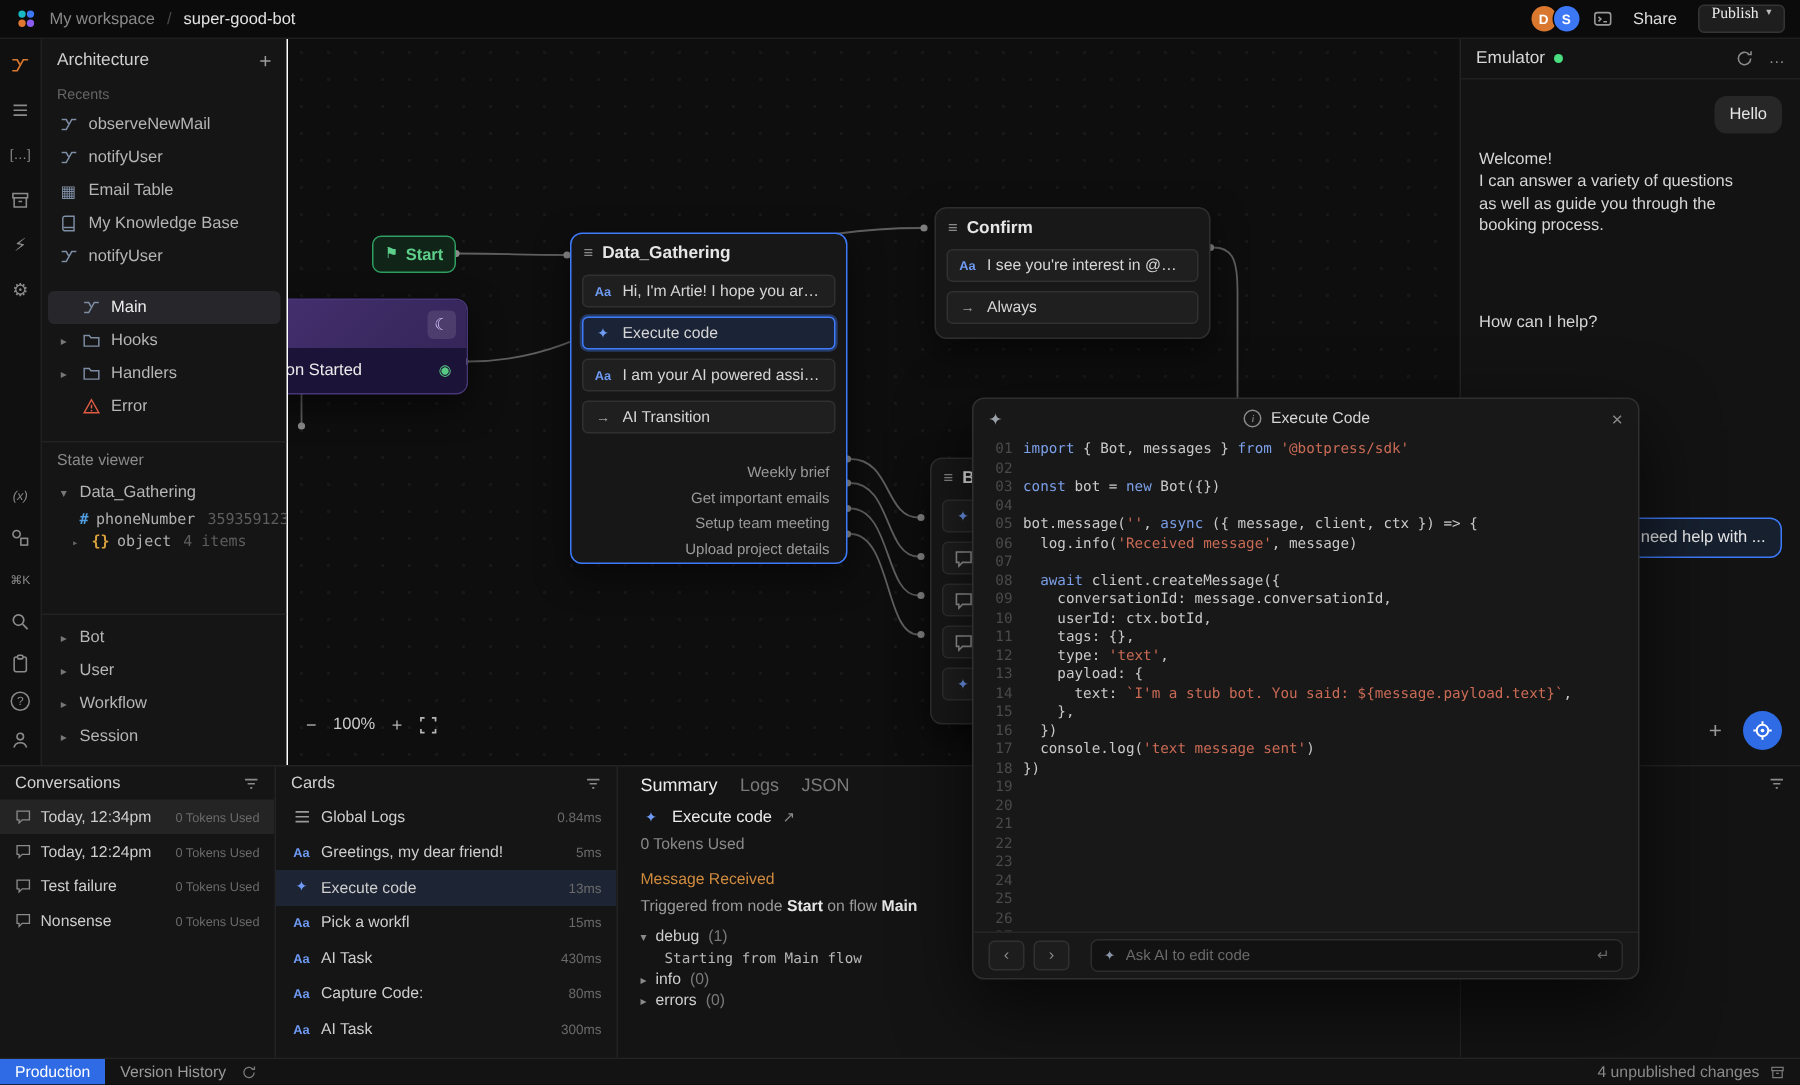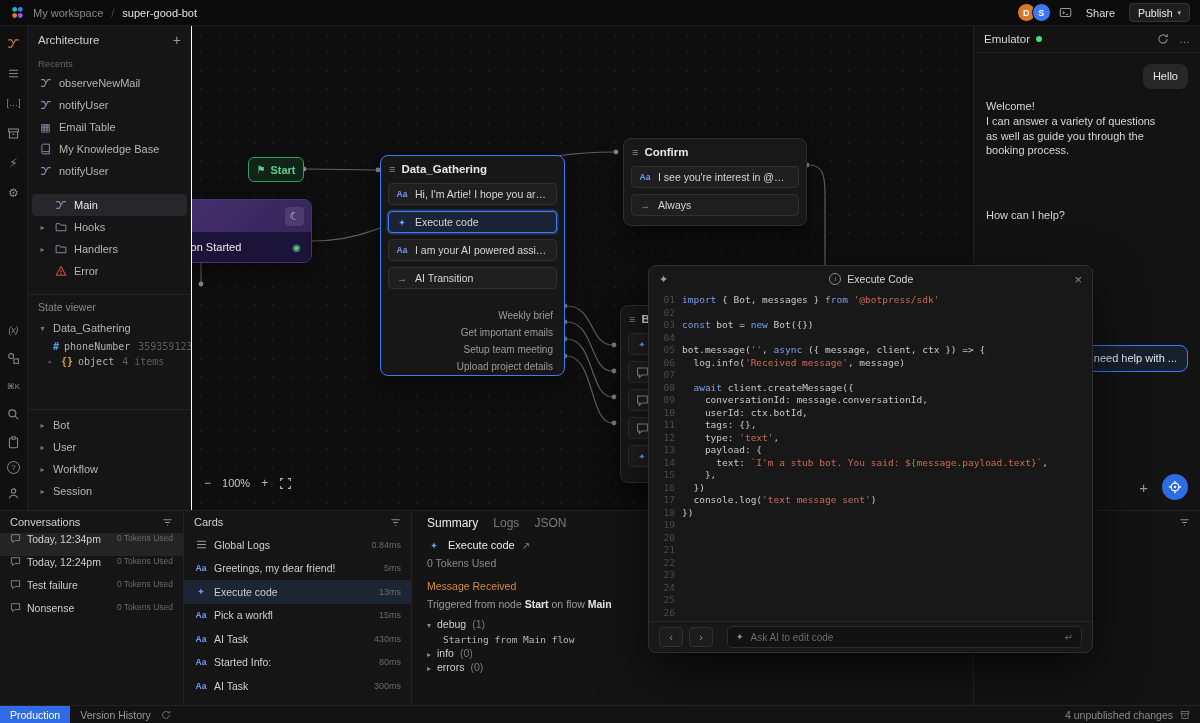--- a/index.html
+++ b/index.html
@@ -16,21 +16,21 @@
   .logo svg{width:15px;height:15px}
   .crumb{color:#e3e3e3;font-size:11px}
   .crumb.dim{color:#8a8a8a}
   .crumb-sep{color:#4a4a4a}
   .avatars{display:flex}
   .avatar{width:17px;height:17px;border-radius:50%;color:#fff;font-size:9px;font-weight:bold;
           display:flex;align-items:center;justify-content:center;margin-left:-4px;border:1px solid #0b0b0b}
   .tb-icon{color:#9a9a9a;display:flex}
   .tb-share{background:none;border:none;color:#dedede;font-size:11px;padding:2px 6px;cursor:pointer;font-family:inherit}
   .tb-publish{background:#1e1e1e;border:1px solid #343434;border-radius:4px;color:#ececec;font-size:10.5px;height:19px;
-              display:flex;align-items:center;gap:5px;padding:0 8px;cursor:pointer;font-family:Liberation Sans, sans-serif}
+              display:flex;gap:5px;padding:0 8px;cursor:pointer;font-family:Liberation Serif, serif}
   .tb-publish .sic{font-size:7px;color:#bbb}
 
   
   .rail{position:absolute;left:0;top:26px;width:28px;height:484px;background:#101010;border-right:1px solid #202020;
         display:flex;flex-direction:column;align-items:center;padding:8px 0;box-sizing:border-box;z-index:40}
   .rail-group{display:flex;flex-direction:column;gap:12px;align-items:center}
   .rail-bottom{margin-top:auto;gap:10px}
   .rail-icon{width:18px;height:18px;display:flex;align-items:center;justify-content:center;color:#8a8a8a;font-size:11px;cursor:pointer}
   .rail-icon.active{color:#d9772f}
   .txt-ic{font-style:normal}
@@ -134,21 +134,21 @@
   .em-target svg{width:14px;height:14px}
 
   
   .panel-head{height:22px;display:flex;align-items:center;justify-content:space-between;padding:0 10px;color:#d0d0d0;
               font-size:11px;flex:none}
   .panel-head .sic{color:#8a8a8a;cursor:pointer}
   .panel-head svg{width:11px;height:11px}
 
   .conv{position:absolute;left:0;top:510px;width:183px;height:195px;background:#151515;border-top:1px solid #232323;
         box-sizing:border-box;display:flex;flex-direction:column;z-index:20}
-  .conv-row{height:23px;display:flex;align-items:flex-start;gap:6px;padding:0 10px;cursor:pointer}
+  .conv-row{height:23px;display:flex;align-items:center;gap:6px;padding:0 10px;cursor:pointer}
   .conv-row.selected{background:#242424}
   .conv-ic{color:#8a8a8a;display:flex;flex:none}
   .conv-ic svg{width:11px;height:11px}
   .conv-label{flex:1;font-size:10.5px;color:#cecece;white-space:nowrap;overflow:hidden;text-overflow:ellipsis}
   .conv-meta{font-size:8.5px;color:#6a6a6a;white-space:nowrap}
 
   .cardsp{position:absolute;left:183px;top:510px;width:228px;height:195px;background:#151515;border-top:1px solid #232323;
           border-left:1px solid #232323;box-sizing:border-box;display:flex;flex-direction:column;z-index:20}
   .card-row{height:23.5px;display:flex;align-items:center;gap:6px;padding:0 10px;cursor:pointer}
   .card-row.selected{background:#1d2433}
@@ -748,21 +748,21 @@
       </div>
 
       <div class="card-row" data-name="card-log-row">
         <span class="card-ic txt-ic ti-Aa" data-name="Aa-icon">Aa</span>
         <span class="card-label" data-name="card-log-label">AI Task</span>
         <span class="card-time" data-name="card-duration">430ms</span>
       </div>
 
       <div class="card-row" data-name="card-log-row">
         <span class="card-ic txt-ic ti-Aa" data-name="Aa-icon">Aa</span>
-        <span class="card-label" data-name="card-log-label">Started Info:</span>
+        <span class="card-label" data-name="card-log-label">Capture Code:</span>
         <span class="card-time" data-name="card-duration">80ms</span>
       </div>
 
       <div class="card-row" data-name="card-log-row">
         <span class="card-ic txt-ic ti-Aa" data-name="Aa-icon">Aa</span>
         <span class="card-label" data-name="card-log-label">AI Task</span>
         <span class="card-time" data-name="card-duration">300ms</span>
       </div>
     </div>
 </section>

